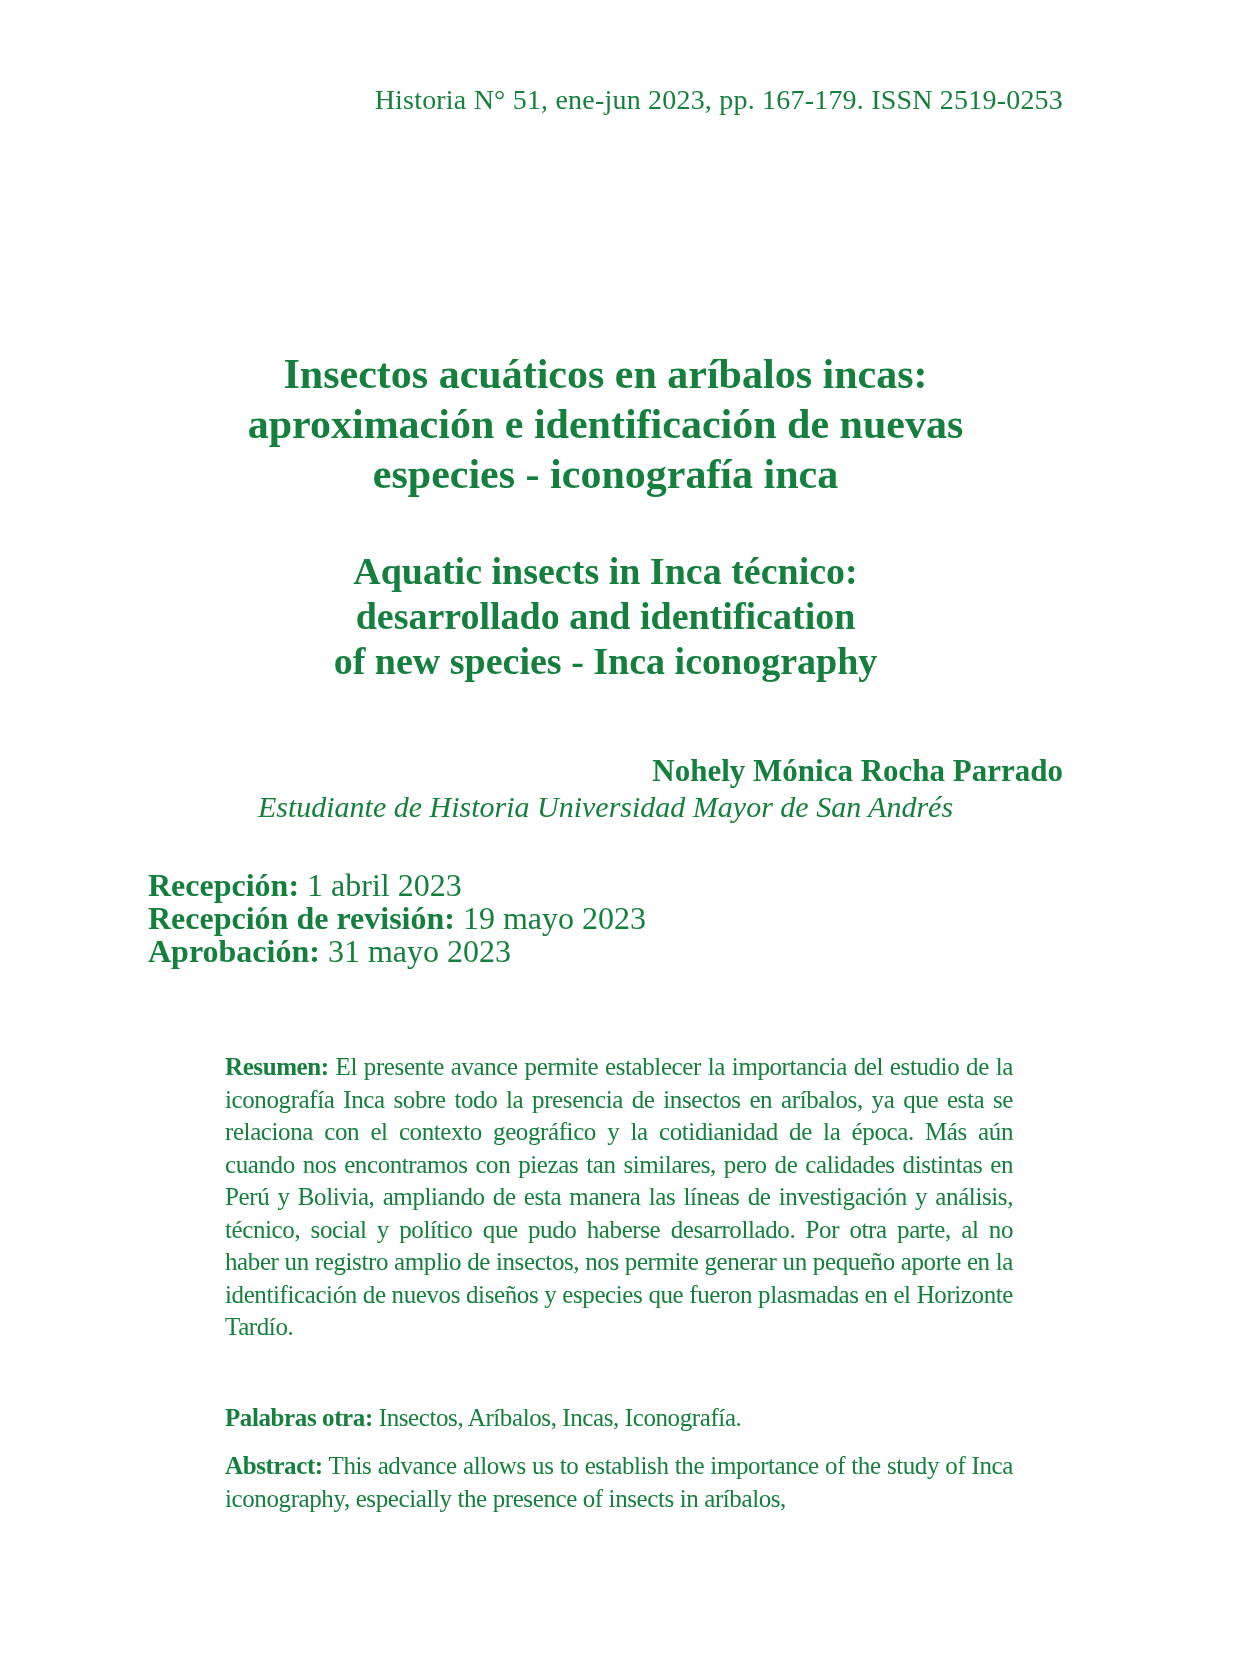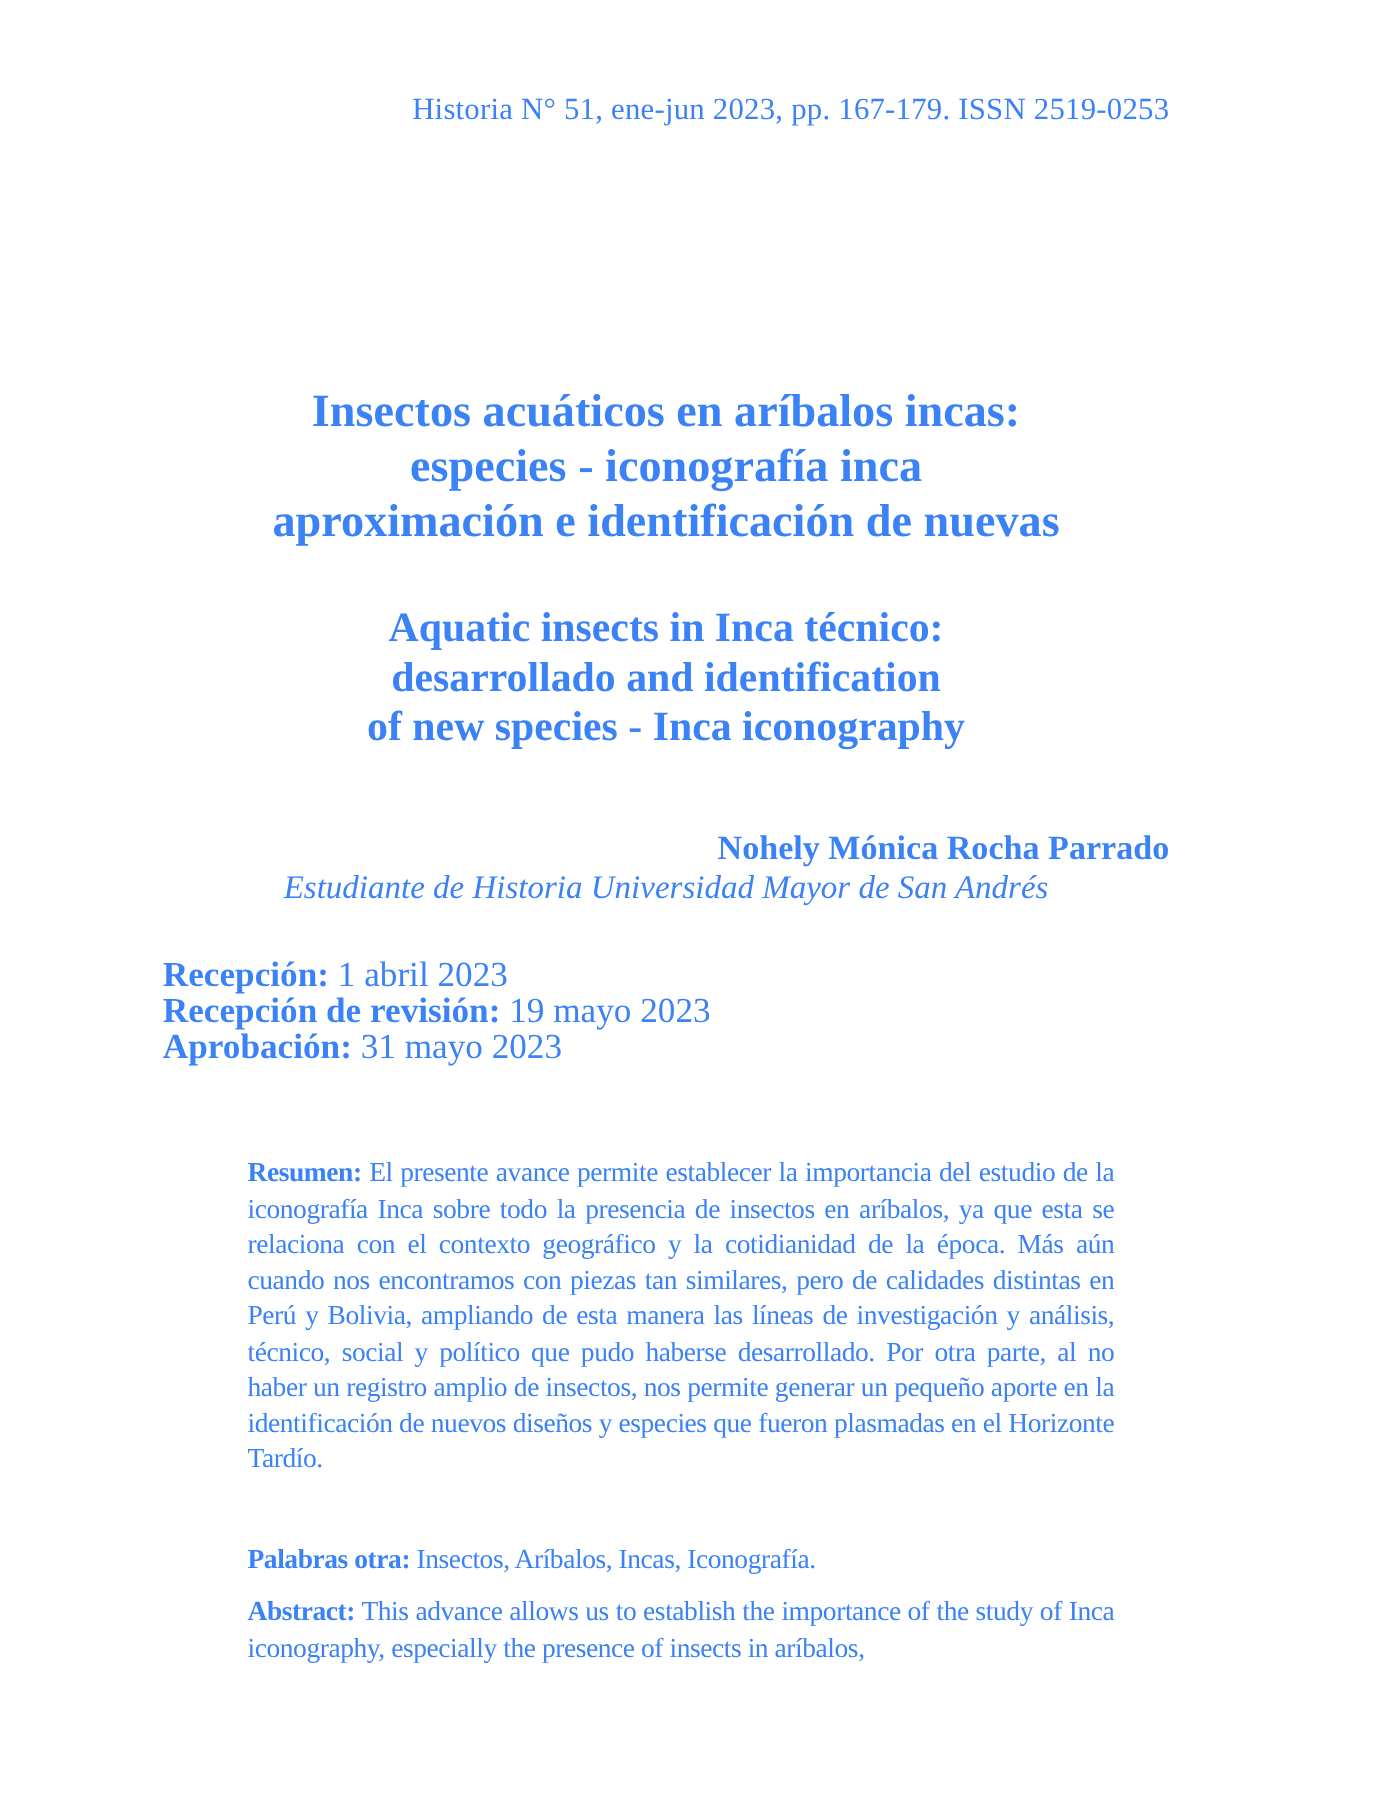--- a/index.html
+++ b/index.html
@@ -5,21 +5,21 @@
   html, body {
     margin: 0;
     padding: 0;
     background: #ffffff;
   }
   .page {
     position: relative;
     width: 1260px;
     height: 1654px;
     background: #ffffff;
-    color: #3b82f6;
+    color: #15803d;
     font-family: "Liberation Serif", serif;
     overflow: hidden;
   }
   .content {
     position: absolute;
     left: 148px;
     top: 0;
     width: 915px;
     height: 100%;
   }
@@ -102,22 +102,22 @@
 </head>
 <body>
 
 <div class="page">
   <div class="content">
 
     <div class="journal-header">Historia N° 51, ene-jun 2023, pp. 167-179. ISSN 2519-0253</div>
 
     <h1 class="title-es">
       <div>Insectos acuáticos en aríbalos incas:</div>
+      <div>aproximación e identificación de nuevas</div>
       <div>especies - iconografía inca</div>
-      <div>aproximación e identificación de nuevas</div>
     </h1>
 
     <h2 class="title-en">
       <div>Aquatic insects in Inca técnico:</div>
       <div>desarrollado and identification</div>
       <div>of new species - Inca iconography</div>
     </h2>
 
     <div class="author-block">
       <div class="author-name">Nohely Mónica Rocha Parrado</div>

